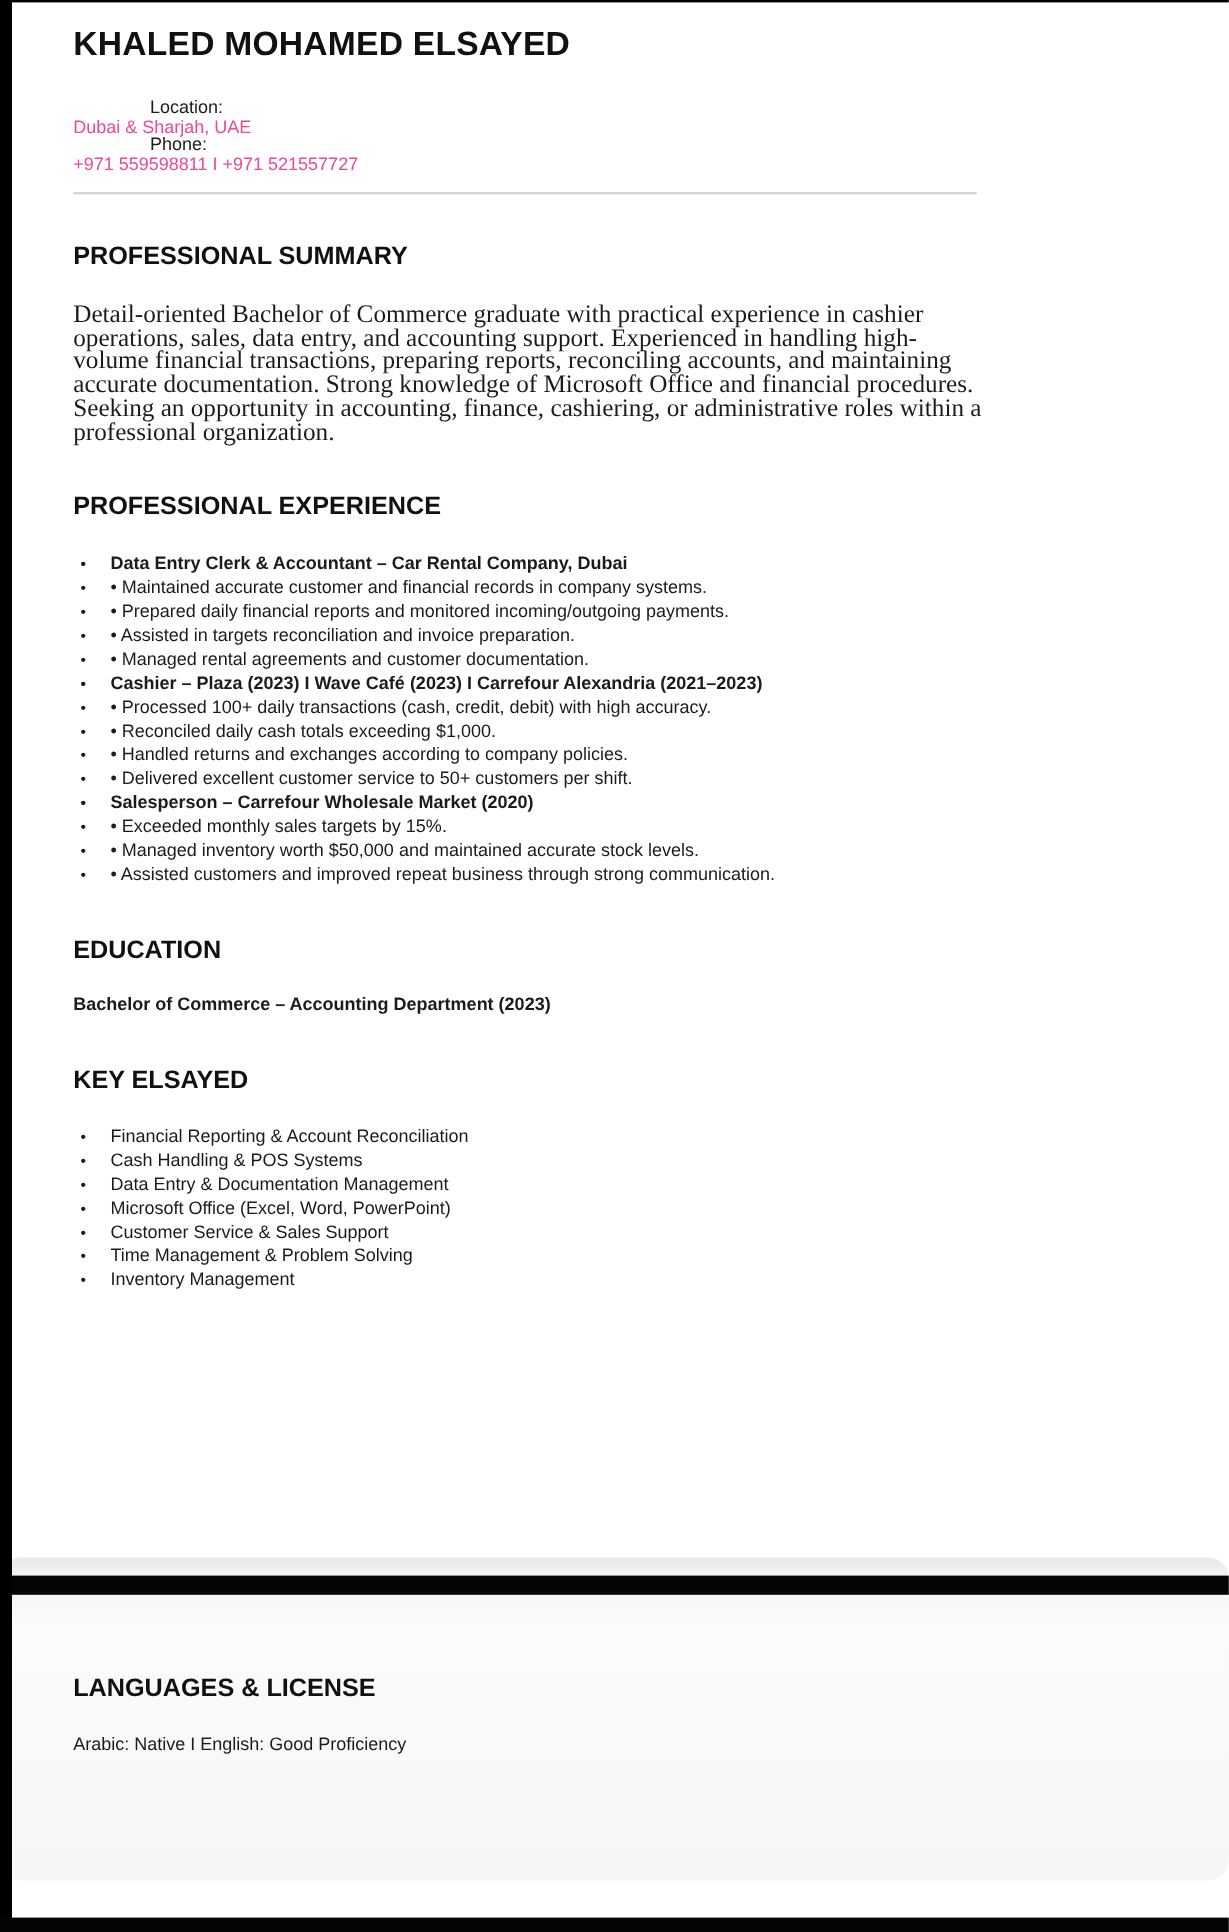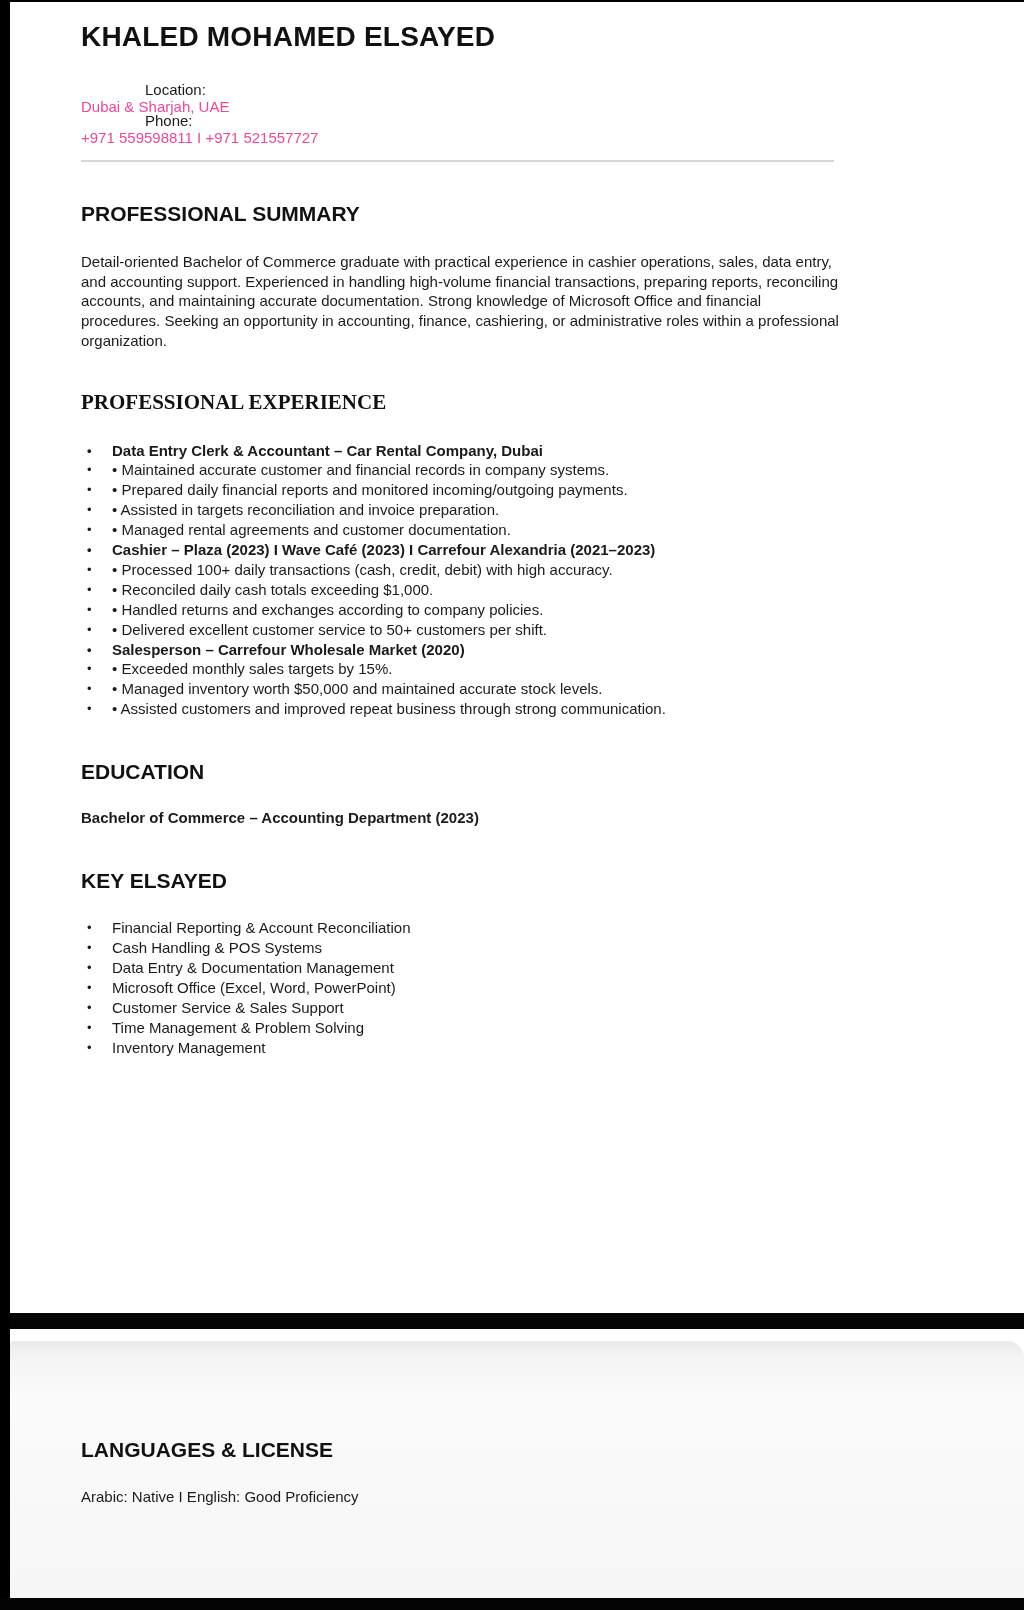--- a/index.html
+++ b/index.html
@@ -19,27 +19,27 @@
   .page-divider { position: absolute; left: 0; top: 1313px; width: 1024px; height: 16px; background: #040404; z-index: 7; }
   .bottom-band  { position: absolute; left: 0; top: 1598px; width: 1024px; height: 12px; background: #040404; z-index: 9; }
 
   
   .page1 {
     position: absolute; left: 0; top: 0;
     width: 1024px; height: 1313px;
     background: #ffffff;
   }
   .page2 {
-    position: absolute; left: 0; top: 1341px;
+    position: absolute; left: 0; top: 1298px;
     width: 1024px; height: 269px;
     background: linear-gradient(180deg, #e9e9e9 0px, #f4f4f4 16px, #fbfbfb 55px, #f7f6f6 269px);
     border-radius: 17px;
   }
 
-  .content { margin-left: 81px; width: 760px; }
+  .content { margin-left: 61px; width: 760px; }
 
   
   .candidate-name {
     padding-top: 22px;
     font-size: 28px;
     font-weight: bold;
     letter-spacing: 0.2px;
     line-height: 30px;
     color: #111;
   }
@@ -57,30 +57,31 @@
   }
 
   
   .section-title {
     font-size: 21px;
     font-weight: bold;
     line-height: 23px;
     color: #111;
   }
   .t-summary    { margin-top: 40px; }
-  .t-experience { margin-top: 40px; font-family: Liberation Serif, serif; }
+  .t-experience { margin-top: 40px; }
   .t-education  { margin-top: 41px; }
   .t-skills     { margin-top: 43px; }
   .t-languages  { padding-top: 97px; }
 
   .summary-text {
     margin-top: 27px;
-    font-size: 15px;
+    font-size: 21px;
     line-height: 19.7px;
     width: 760px;
+    font-family: Liberation Serif, serif;
   }
 
   ul.doc-list { list-style: none; margin: 27px 0 0 0; padding: 0; }
   ul.doc-list li {
     position: relative;
     padding-left: 31px;
     font-size: 15px;
     line-height: 19.9px;
   }
   ul.doc-list li::before {

